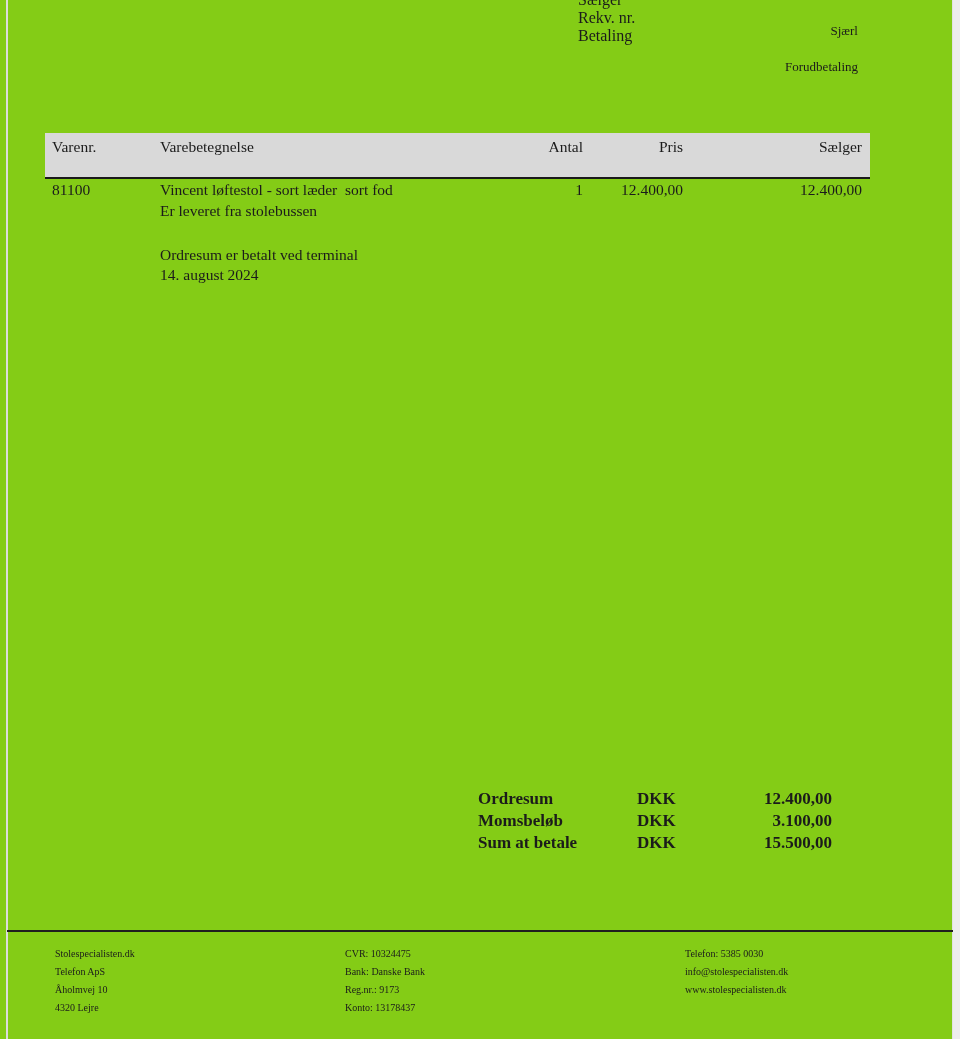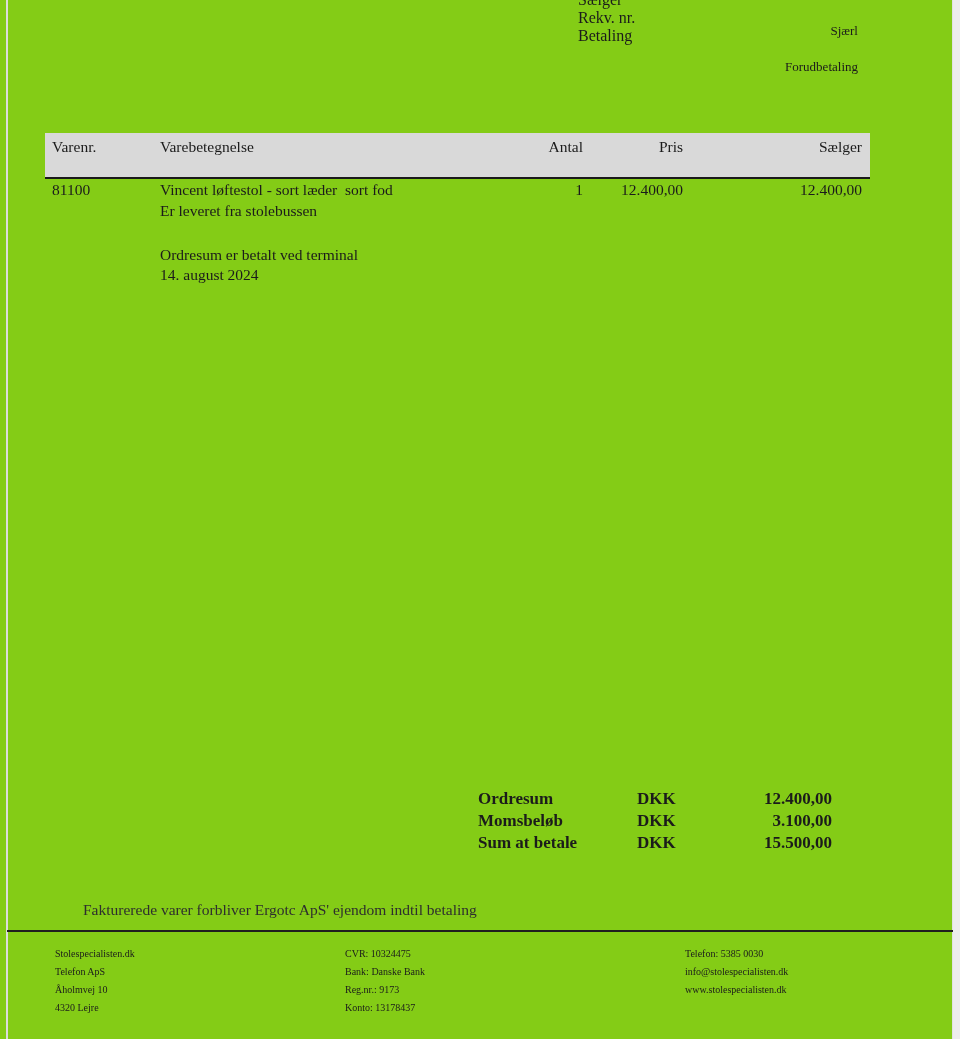--- a/index.html
+++ b/index.html
@@ -87,21 +87,20 @@
 
     <div class="abs tot" style="left:478px; top:811px">Momsbeløb</div>
     <div class="abs tot" style="left:637px; top:811px">DKK</div>
     <div class="abs tot tot-amount" style="top:811px">3.100,00</div>
 
     <div class="abs tot" style="left:478px; top:833px">Sum at betale</div>
     <div class="abs tot" style="left:637px; top:833px">DKK</div>
     <div class="abs tot tot-amount" style="top:833px">15.500,00</div>
   </div>
 
-  <div class="abs ownership">Fakturerede varer forbliver Ergotc ApS' ejendom indtil betaling</div>
 
   <div class="footer-rule"></div>
 
   <div>
     <div class="abs foot" style="left:55px; top:945px">Stolespecialisten.dk</div>
     <div class="abs foot" style="left:55px; top:963px">Telefon ApS</div>
     <div class="abs foot" style="left:55px; top:981px">Åholmvej 10</div>
     <div class="abs foot" style="left:55px; top:999px">4320 Lejre</div>
   </div>
 

